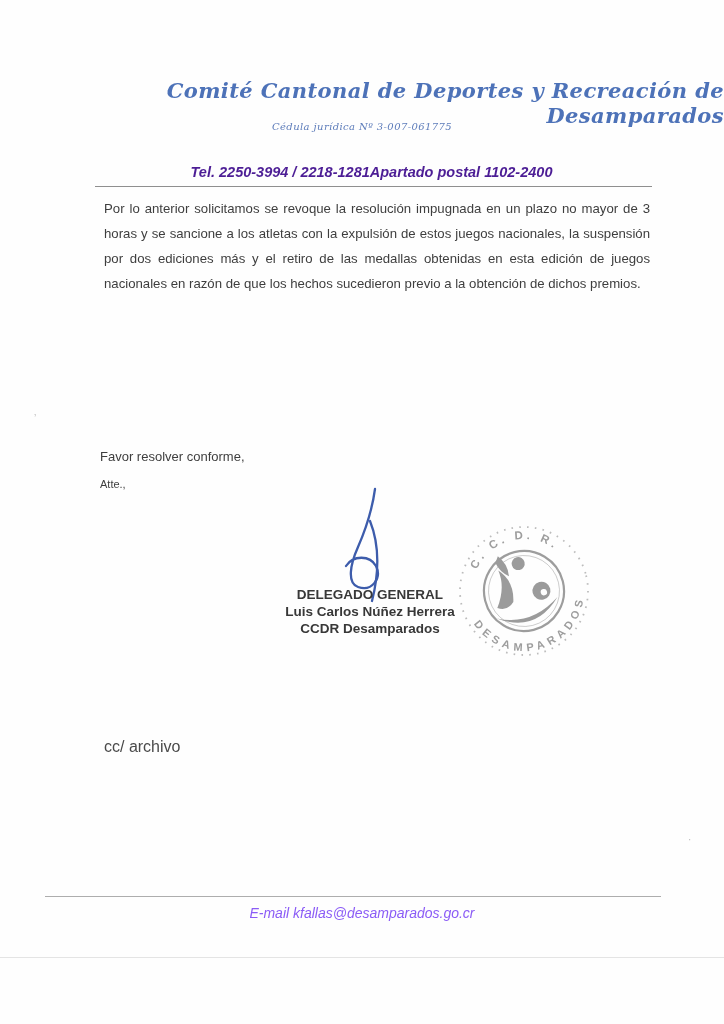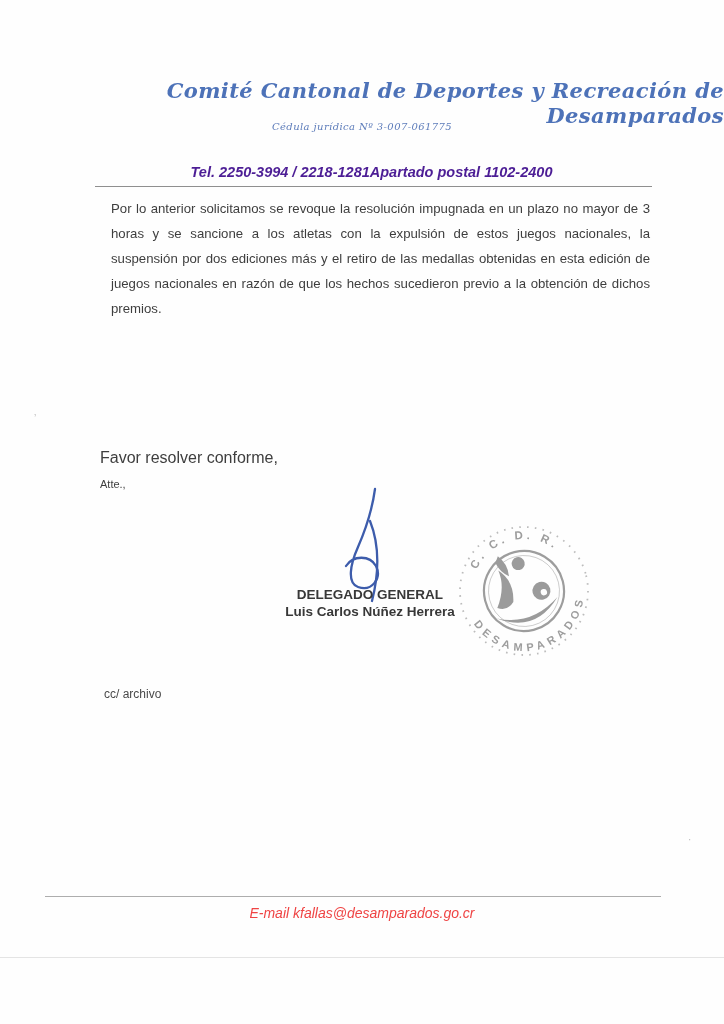--- a/index.html
+++ b/index.html
@@ -44,47 +44,47 @@
     position:absolute; top:186px; left:95px; width:557px;
     border:none; border-top:1.5px solid #8f8f8f; margin:0;
   }
   
   .letter-body {
     position:absolute; top:196px; left:100px; width:550px;
     font-size:13.2px; line-height:25px;
     text-align:justify;
     color:#3e3e3e;
   }
-  .letter-body p { margin:0 0 21px 11px; }
-  .closing-line { position:absolute; left:100px; top:449px; font-size:16px; }
+  .letter-body p { margin:0 0 21px 4px; }
+  .closing-line { position:absolute; left:100px; top:449px; font-size:13px; }
   .atte-line    { position:absolute; left:100px; top:478px; font-size:11px; }
   
   .signature-svg { position:absolute; left:325px; top:483px; }
   .sig-block {
     position:absolute; left:275px; top:586px; width:190px;
     text-align:center;
     font-weight:bold;
     font-size:13.5px; line-height:17px;
     color:#383838;
   }
   
   .stamp-svg { position:absolute; left:449px; top:521px; }
   .stamp-text { font-family:"Liberation Sans", sans-serif; font-weight:bold; fill:#8d8d8d; }
   
-  .cc-line { position:absolute; left:104px; top:687px; font-size:12px; color:#4a4a4a;text-align:center; }
+  .cc-line { position:absolute; left:104px; top:738px; font-size:16px; color:#4a4a4a;text-align:center; }
   .footer-rule {
     position:absolute; top:896px; left:45px; width:616px;
     border:none; border-top:1.5px solid #adadad; margin:0;
   }
   .footer-email {
     position:absolute; top:905px; left:0; right:0;
     text-align:center;
     font-style:italic;
     font-size:14px;
-    color:#ef4444;
+    color:#8b5cf6;
   }
   .scan-edge-line {
     position:absolute; top:957px; left:0; width:724px;
     border:none; border-top:1px solid #e4e4e4; margin:0;
   }
   .speck { position:absolute; color:#b9b9b9; font-size:10px; }
 </style>
 </head>
 <body>
 
@@ -109,20 +109,21 @@
   <svg class="signature-svg" width="100" height="125" viewBox="0 0 100 125" aria-hidden="true">
     <g fill="none" stroke="#2d4fa5" stroke-width="2.3" stroke-linecap="round" opacity="0.92">
       <path d="M 50,6 C 47,28 40,48 33,64 C 25,82 22,100 33,104 C 47,109 57,95 51,83 C 45,72 28,72 21,83"></path>
       <path d="M 45,38 C 53,58 56,82 47,118"></path>
     </g>
   </svg>
 
   <div class="sig-block">
     <div>DELEGADO GENERAL</div>
     <div>Luis Carlos Núñez Herrera</div>
+    <div>CCDR Desamparados</div>
   </div>
 
   <svg class="stamp-svg" width="150" height="144" viewBox="0 0 150 144" aria-hidden="true">
     <g transform="rotate(-14 75 70)" opacity="0.85">
       <defs>
         <path id="arcTop" d="M 23,70 A 52 52 0 0 1 127,70"></path>
         <path id="arcBottom" d="M 15,70 A 60 60 0 0 0 135,70"></path>
       </defs>
 
       <circle cx="75" cy="70" r="64" fill="none" stroke="#979797" stroke-width="1.8" stroke-dasharray="1.6 6.2" opacity="0.75"></circle>

